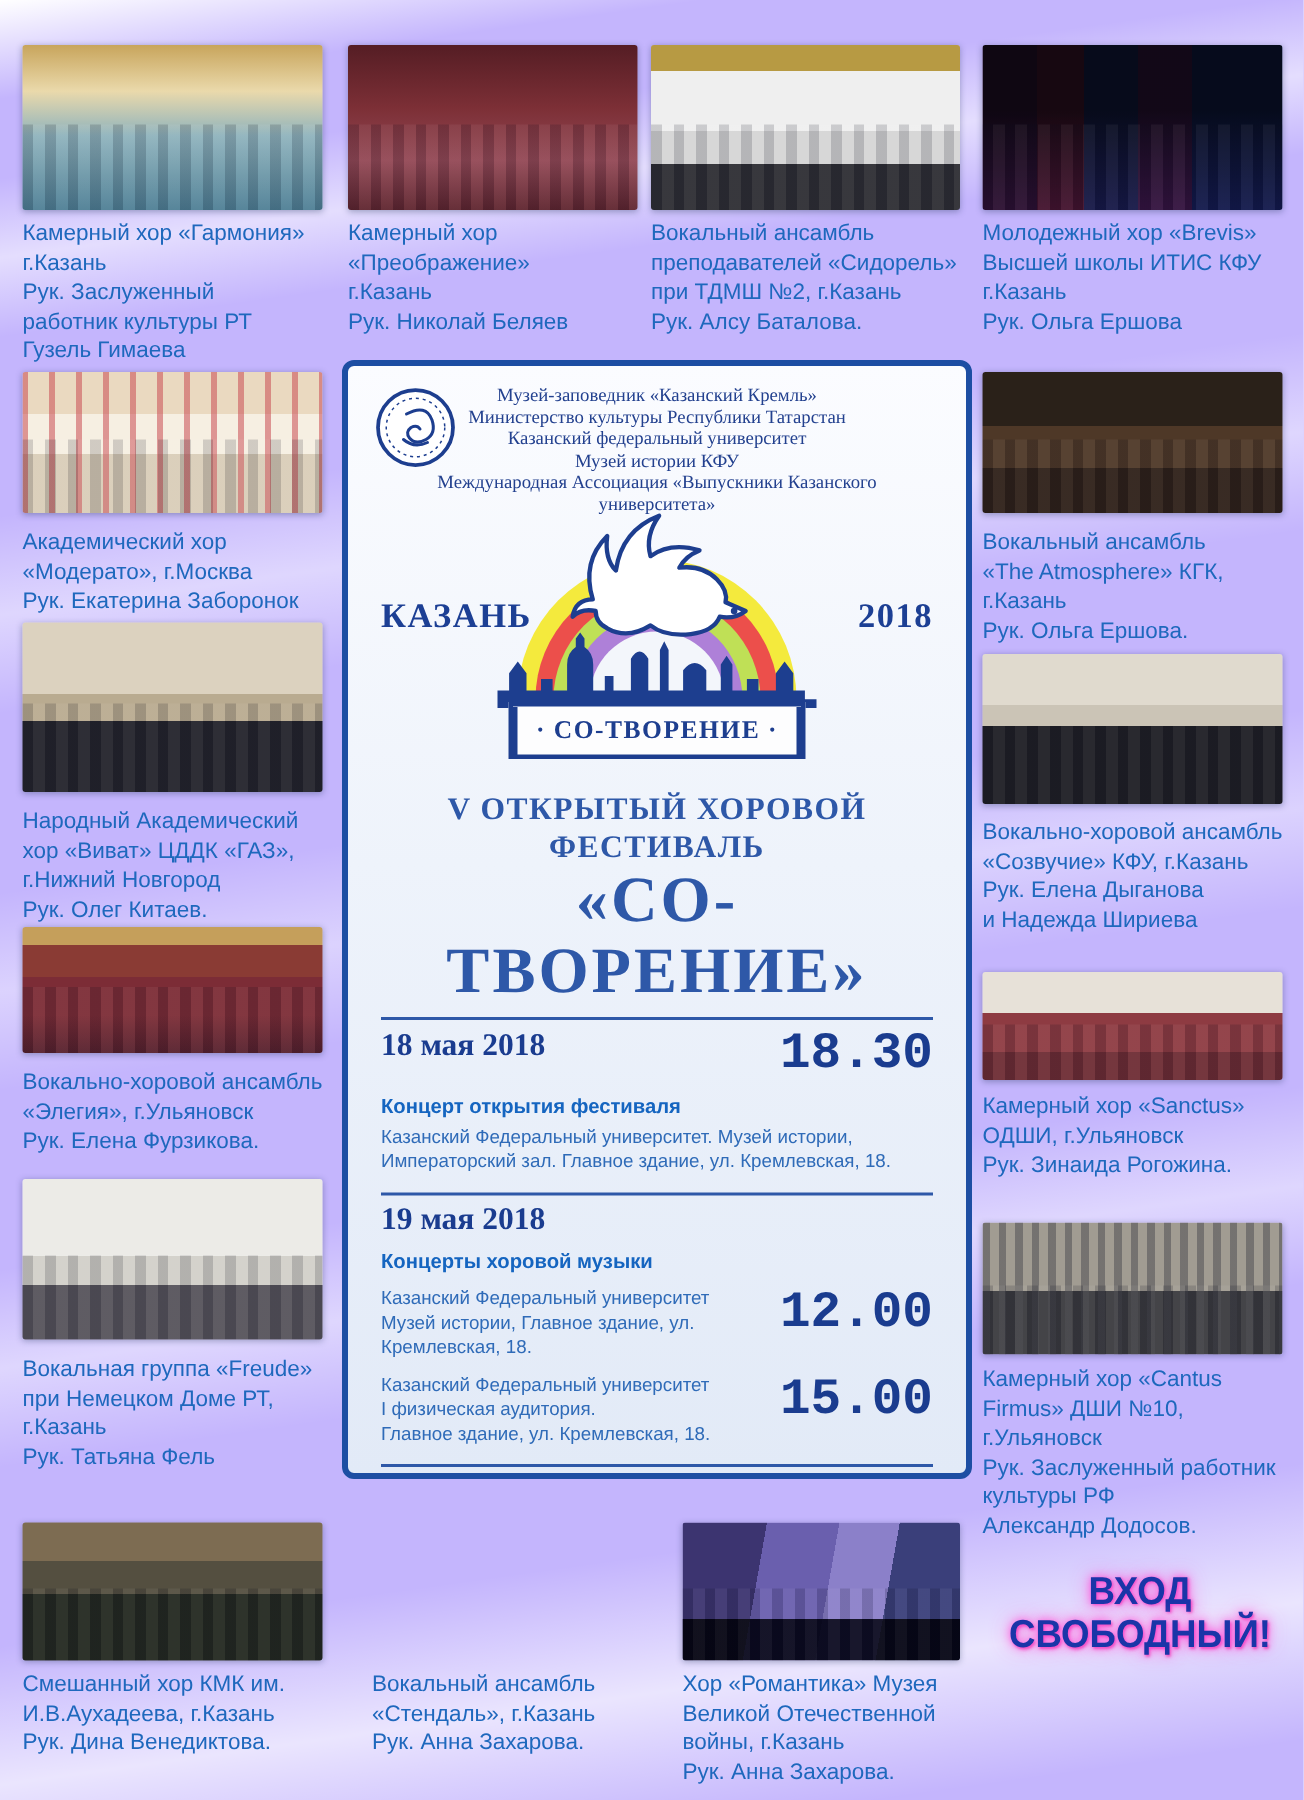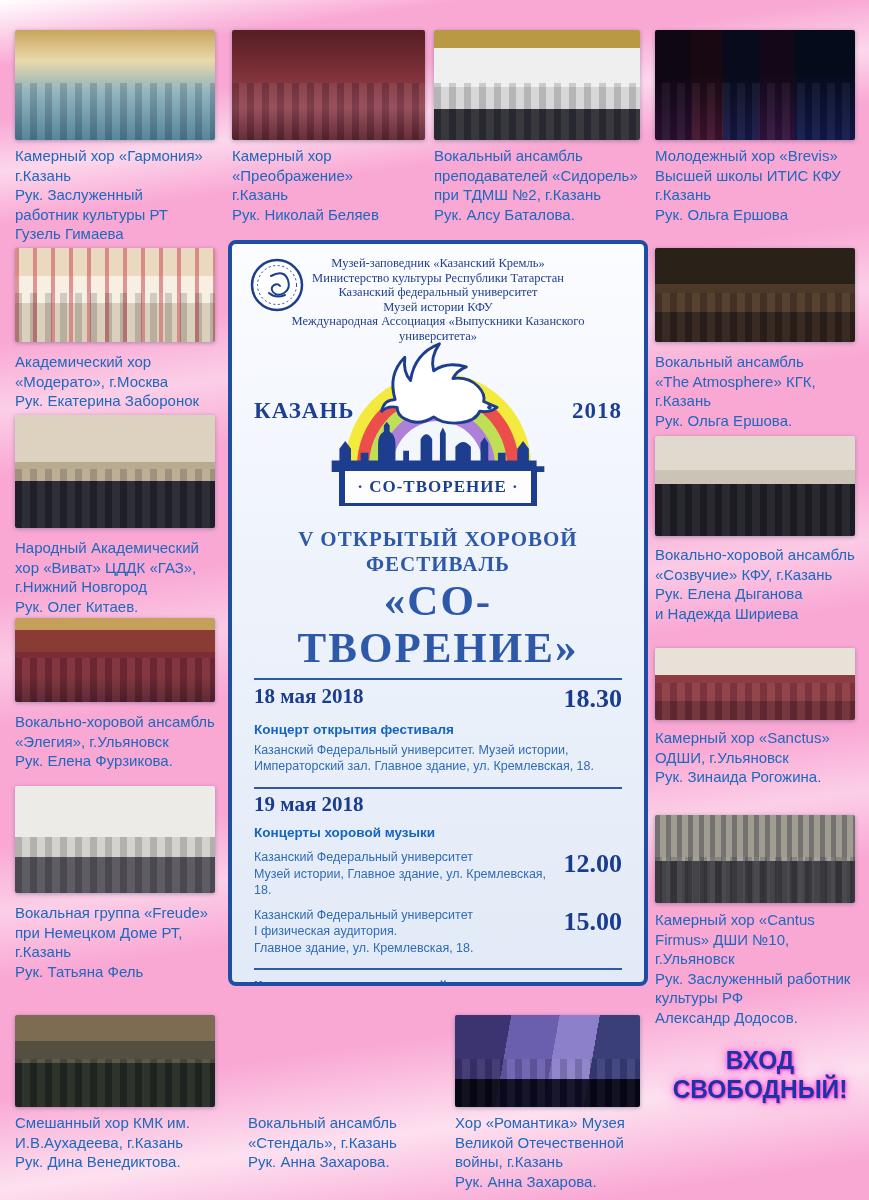--- a/index.html
+++ b/index.html
@@ -1,18 +1,18 @@
 <!DOCTYPE html>
 <html><head>
 <meta charset="utf-8">
 <style>
   html,body{margin:0;padding:0;}
   .poster{
     position:relative; width:869px; height:1200px; overflow:hidden;
-    background:#f9a8d4;
+    background:#c4b5fd;
     font-family:"Liberation Sans", sans-serif;
   }
   .stripes{position:absolute;inset:0;pointer-events:none;background:
     linear-gradient(172deg, #ffffff 0%, rgba(255,255,255,0) 5%),
     linear-gradient(172deg, rgba(255,255,255,0) 9%, rgba(255,255,255,.55) 13%, rgba(255,255,255,0) 17%),
     linear-gradient(172deg, rgba(255,255,255,0) 26%, rgba(255,255,255,.45) 31%, rgba(255,255,255,0) 36%),
     linear-gradient(172deg, rgba(255,255,255,0) 45%, rgba(255,255,255,.40) 50%, rgba(255,255,255,0) 55%),
     linear-gradient(172deg, rgba(255,255,255,0) 64%, rgba(255,255,255,.45) 69%, rgba(255,255,255,0) 74%),
     linear-gradient(172deg, rgba(255,255,255,0) 83%, rgba(255,255,255,.65) 90%, rgba(255,255,255,0) 97%);}
   .photo{position:absolute;border-radius:2px;box-shadow:0 1px 4px rgba(30,50,90,.35);overflow:hidden;}
@@ -64,21 +64,21 @@
     display:flex;align-items:center;justify-content:center;
     box-shadow:inset 9px 0 0 -6px #1d3e8f, inset -9px 0 0 -6px #1d3e8f;
     font-family:"Liberation Serif", serif;font-weight:bold;font-size:17px;color:#1d3e8f;letter-spacing:1px;}
   .fest-line{margin-top:21px;text-align:center;font-family:"Liberation Serif", serif;
     font-size:21px;font-weight:600;letter-spacing:1px;color:#2e58a8;}
   .fest-title{margin-top:0;text-align:center;font-family:"Liberation Serif", serif;
     font-size:43px;line-height:1.1;font-weight:bold;letter-spacing:2px;color:#2e58a8;}
   .divider{border-top:2px solid #2e58a8;margin:7px 0 3px;}
   .sched-row{display:flex;justify-content:space-between;align-items:flex-start;margin-top:4px;}
   .date{font-family:"Liberation Serif", serif;font-weight:bold;font-size:21px;color:#1a3c8f;}
-  .time{font-family:Liberation Serif, serif;font-weight:bold;font-size:26px;color:#1a3c8f;}
+  .time{font-family:Liberation Mono, monospace;font-weight:bold;font-size:34px;color:#1a3c8f;}
   .event-title{margin-top:7px;font-weight:bold;font-size:13.5px;color:#1565c0;white-space:pre-line;line-height:1.3;}
   .venue{margin-top:3px;font-size:12.5px;line-height:1.32;color:#2f6bb8;white-space:pre-line;}
   .event-row{display:flex;justify-content:space-between;align-items:flex-start;margin-top:8px;}
   .event-row .venue{margin-top:0;}
   .free-entry{position:absolute;left:660px;top:1046px;width:200px;text-align:center;
     font-weight:700;font-size:26px;line-height:1.12;color:#1a35a8;white-space:pre-line;
     transform:scaleX(.94);letter-spacing:0;
     text-shadow:0 0 6px #ff4fd8, 0 0 14px rgba(255,79,216,.8), 1px 1px 2px rgba(233,60,172,.9);}
 </style>
 </head>

